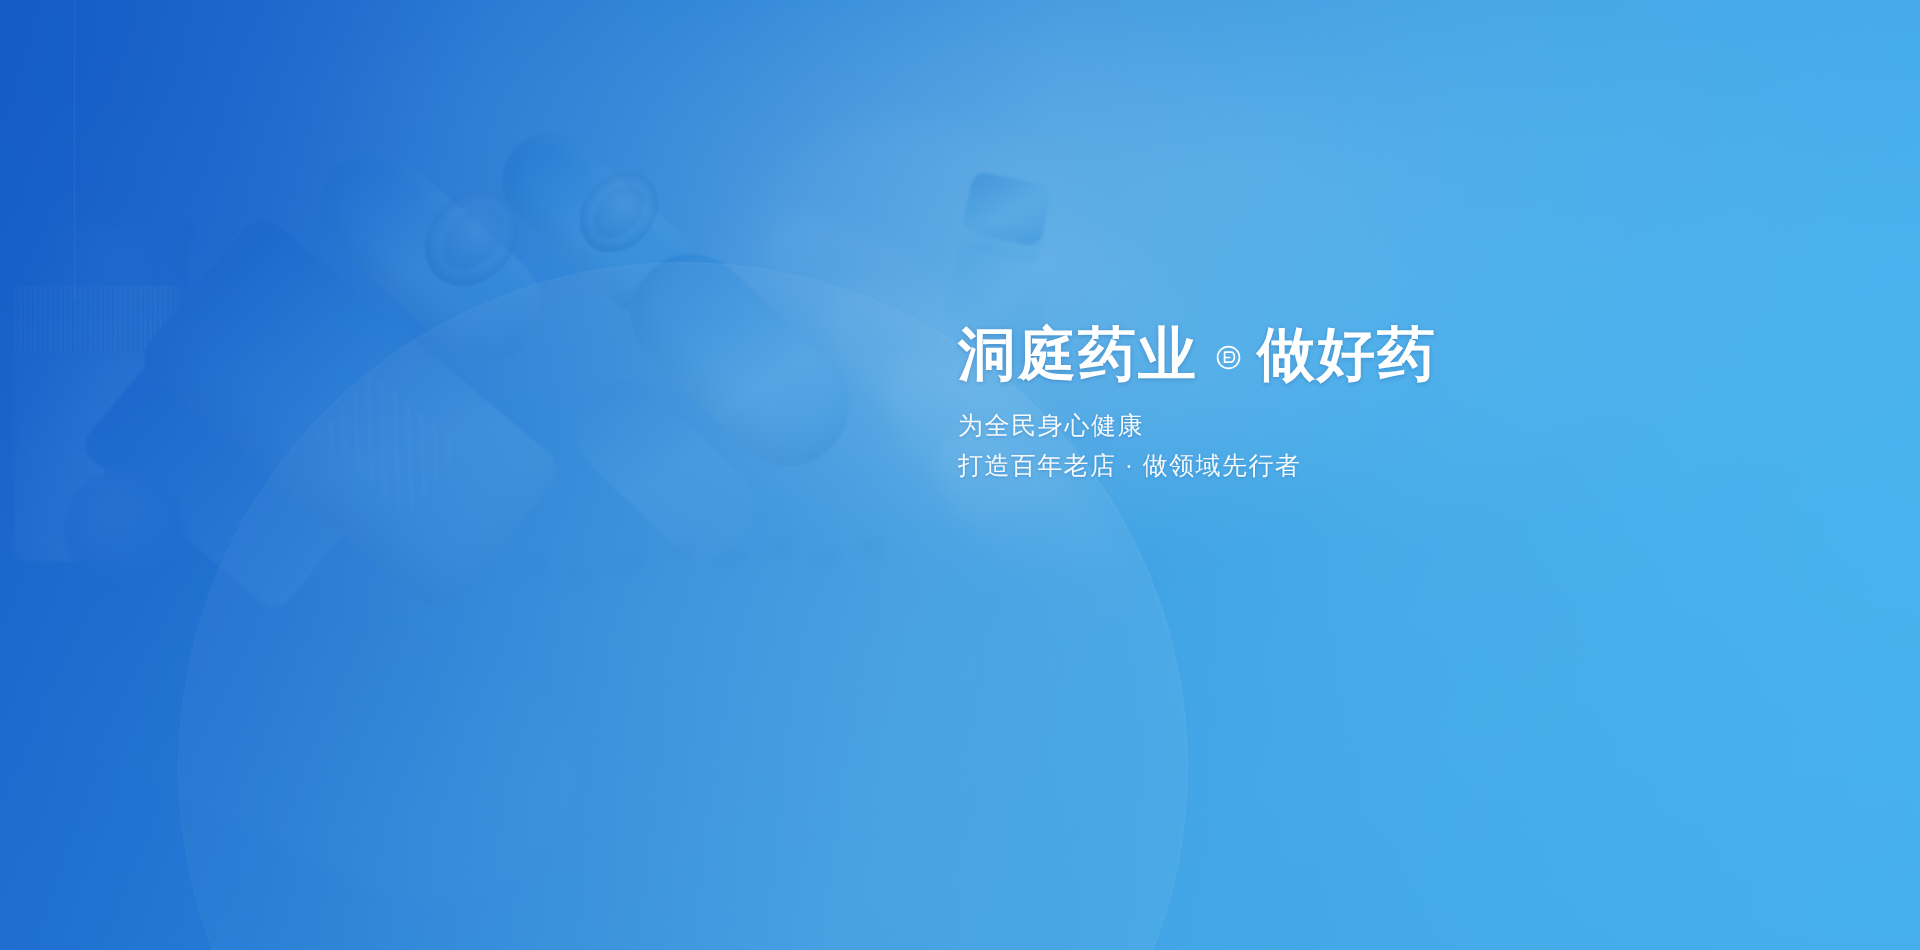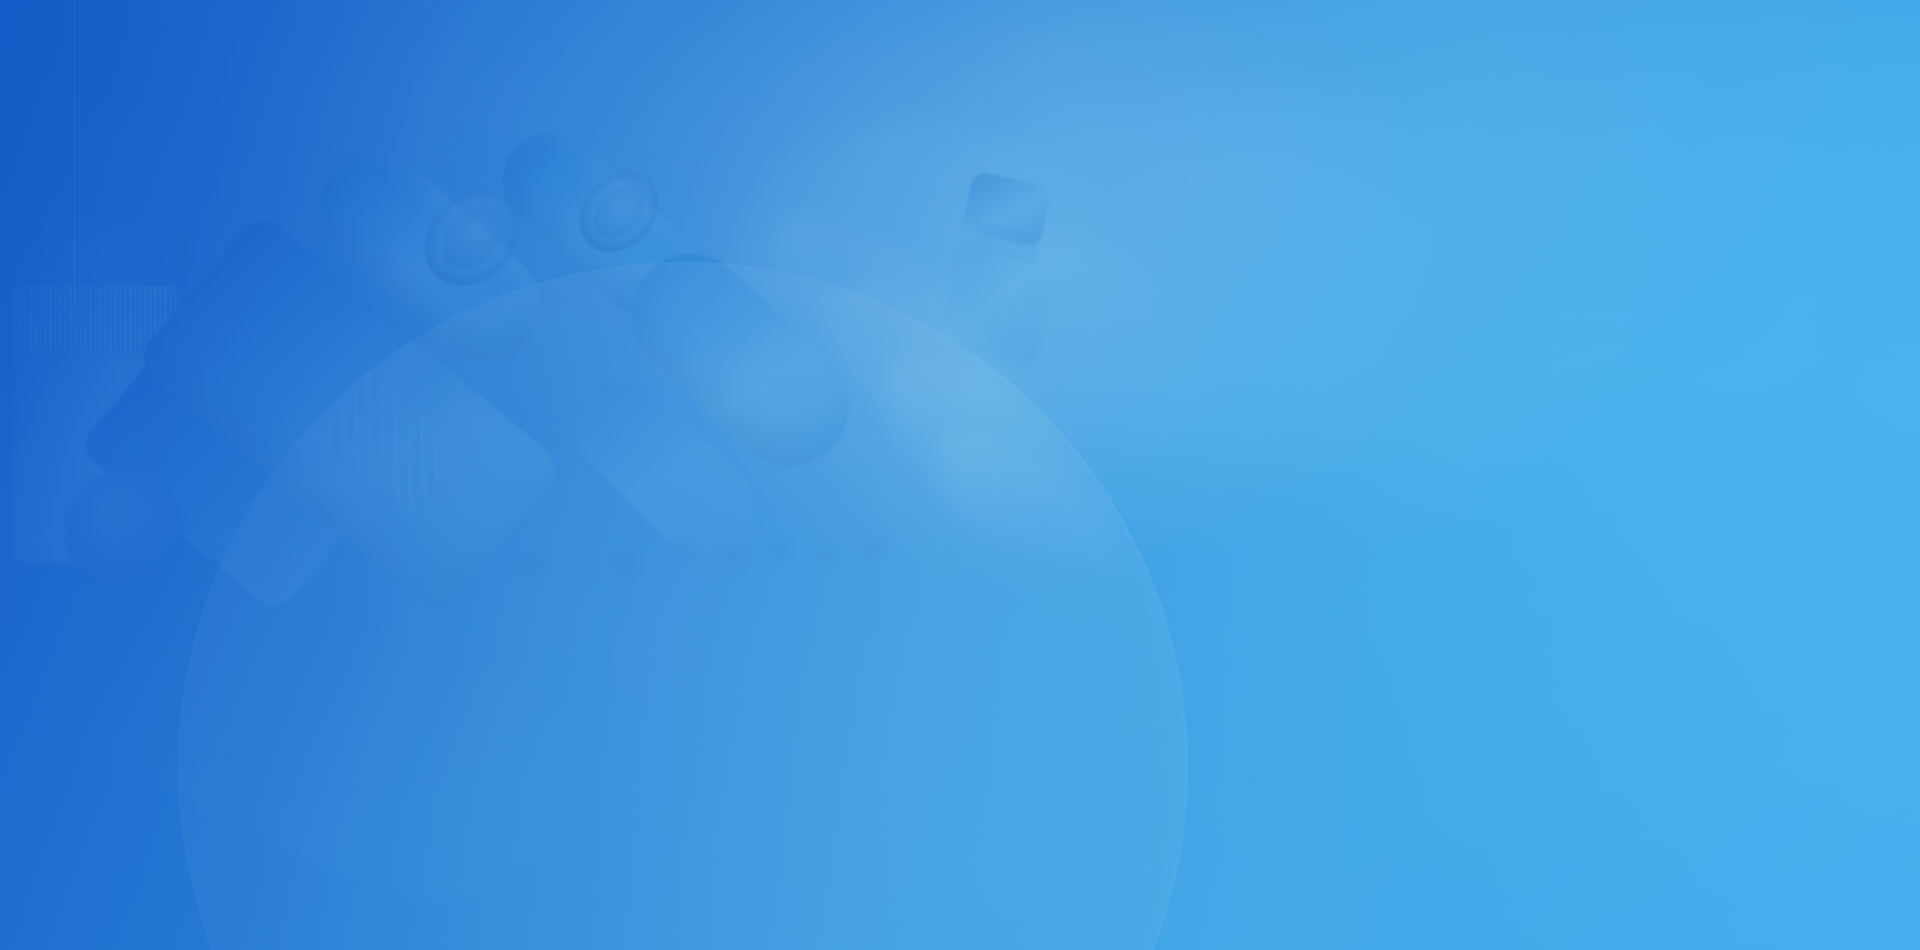--- a/index.html
+++ b/index.html
@@ -400,14 +400,36 @@
     <div class="dish-mark dm5"></div>
     <div class="dish-mark dm6"></div>
     <div class="dish-mark dm7"></div>
     <div class="dish-mark dm8"></div>
   </div>
 
   <div class="color-overlay"></div>
   <div class="color-overlay-2"></div>
   <div class="seam"></div>
 
+  <div class="hero-copy">
+
+    <div class="hero-title-row">
+      <span class="hero-title">洞庭药业</span>
+
+      <span class="brand-mark">
+        <svg viewBox="0 0 32 32" width="25" height="25" aria-hidden="true">
+          <circle cx="16" cy="16" r="14" fill="none" stroke="#ffffff" stroke-width="2.2"></circle>
+          <path d="M11 9 H19 Q23.5 9 23.5 15 Q23.5 22 18 22 H11 Z" fill="none" stroke="#ffffff" stroke-width="2.2" stroke-linejoin="round"></path>
+          <path d="M11 16 H18" stroke="#ffffff" stroke-width="2" stroke-linecap="round"></path>
+        </svg>
+      </span>
+
+      <span class="hero-title">做好药</span>
+    </div>
+
+    <div class="hero-sub">
+      <div class="l1">为全民身心健康</div>
+      <div class="l2">打造百年老店 · 做领域先行者</div>
+    </div>
+
+  </div>
 
 </div>
 
 </body></html>

